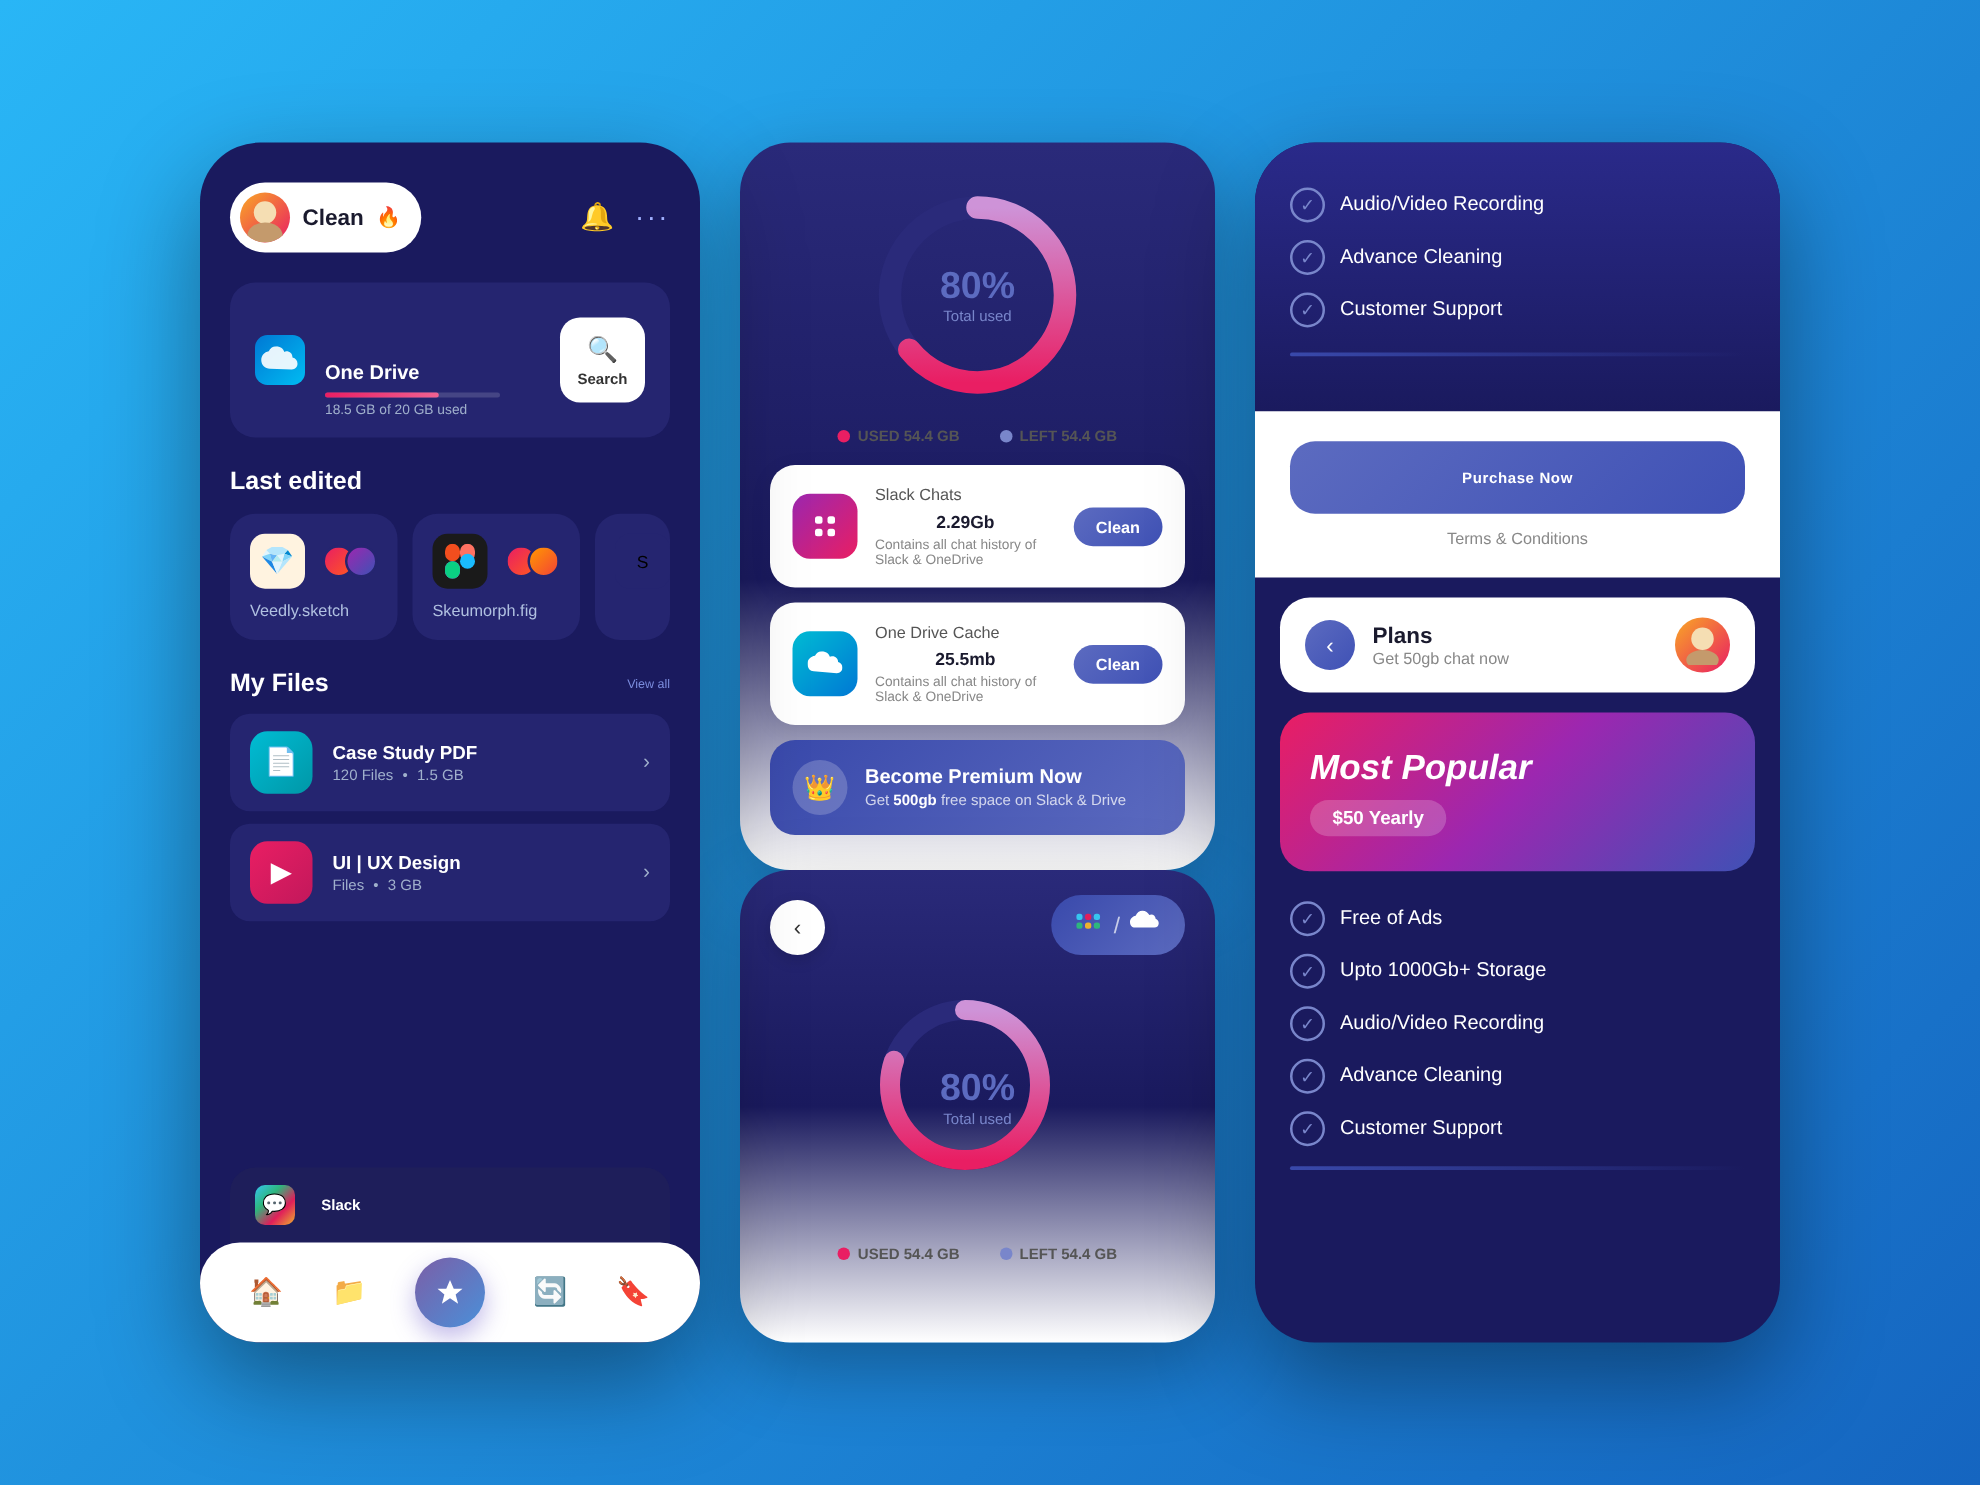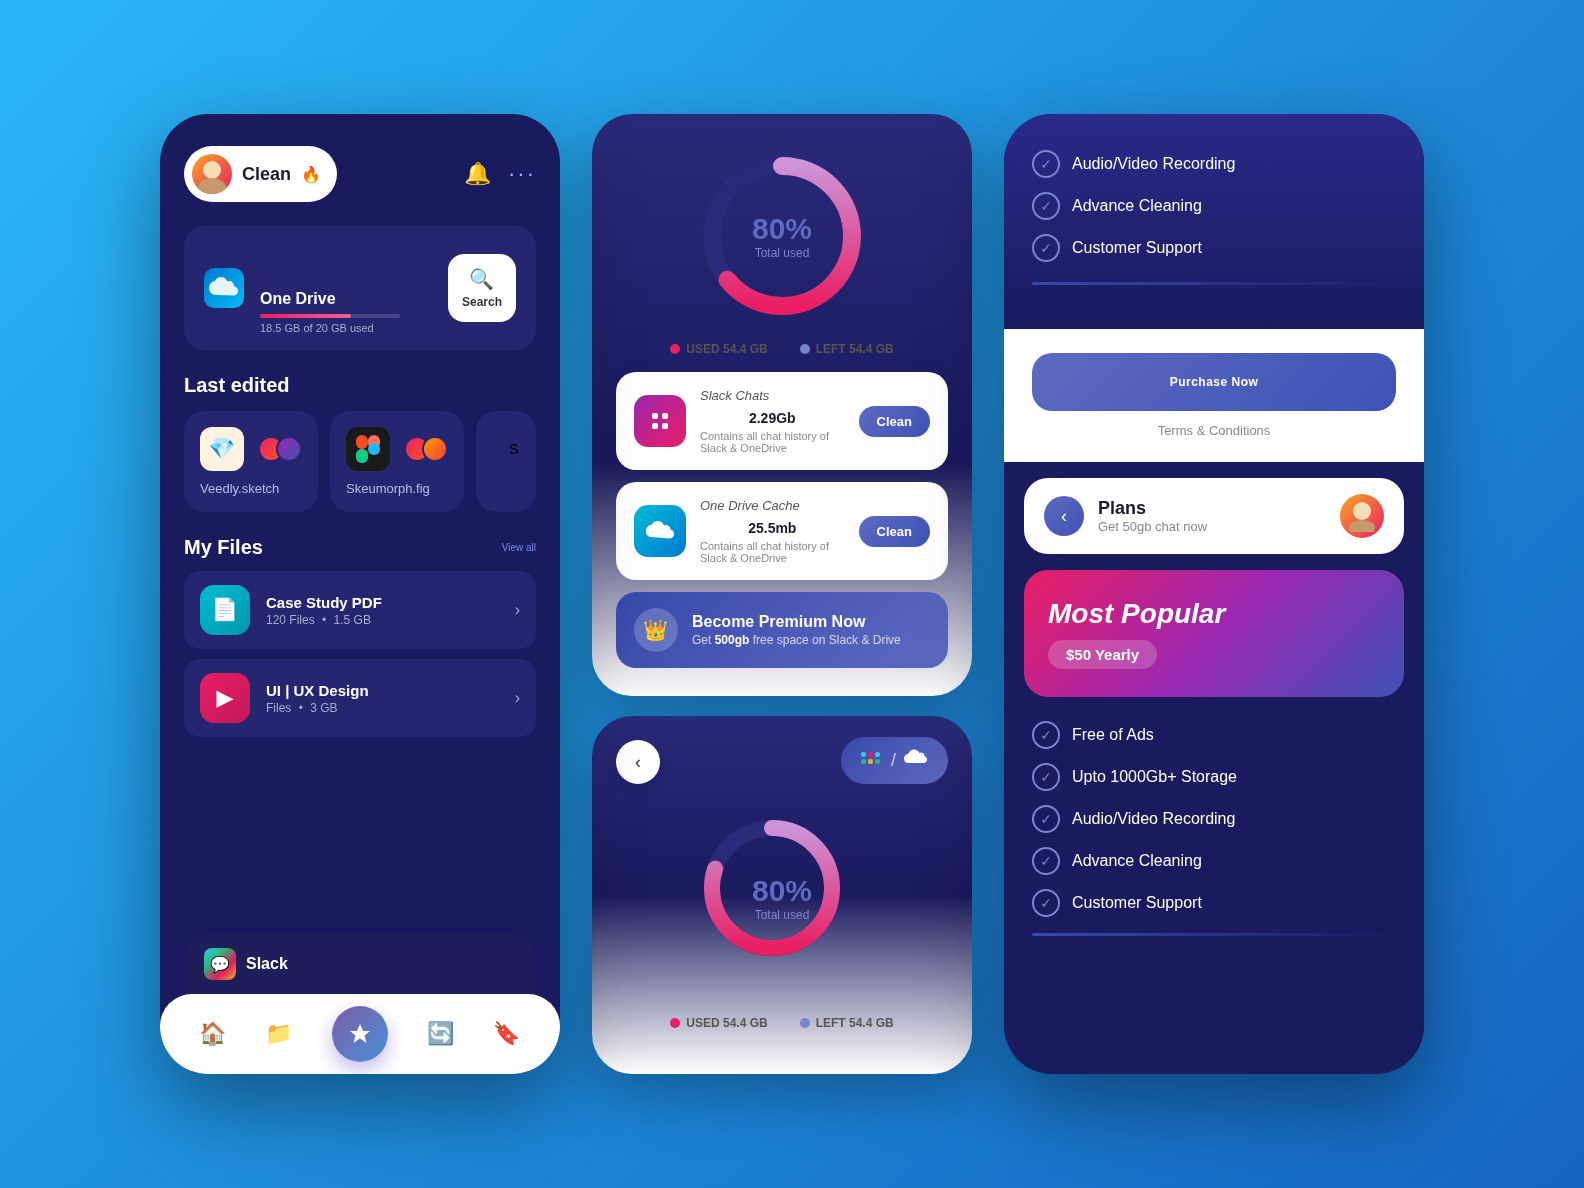--- a/index.html
+++ b/index.html
@@ -315,21 +315,22 @@
       background: linear-gradient(135deg, #36c5f0, #2eb67d, #e01e5a, #ecb22e);
       display: flex;
       align-items: center;
       justify-content: center;
       font-size: 16px;
     }
 
     .toast-text {
       font-weight: 700;
       color: white;
-      font-size: 16px;
+      font-size: 12px;
+      margin-left: 11px;
     }
 
     .bottom-nav {
       position: absolute;
       bottom: 0;
       left: 0;
       right: 0;
       background: white;
       border-radius: 32px 32px 0 0;
       height: 80px;
@@ -358,21 +359,20 @@
       cursor: pointer;
       box-shadow: 0 8px 20px rgba(100, 80, 200, 0.4);
     }
 
     
     .panel2 {
       width: 380px;
       height: 960px;
       display: flex;
       flex-direction: column;
-      gap: 20px;
     }
 
     .storage-top-card {
       background: linear-gradient(180deg, #2a2a7a 0%, #1a1a5e 60%, white 100%);
       border-radius: 40px;
       padding: 32px 24px 28px;
       display: flex;
       flex-direction: column;
       align-items: center;
       box-shadow: 0 20px 60px rgba(0,0,0,0.3);
@@ -466,21 +466,20 @@
 
     .si-icon.purple { background: linear-gradient(135deg, #9c27b0, #e91e63); }
     .si-icon.blue2 { background: linear-gradient(135deg, #00bcd4, #0078d4); }
 
     .si-info { flex: 1; }
 
     .si-name {
       font-size: 13px;
       color: #555;
       margin-bottom: 2px;
-      font-style: italic;
     }
 
     .si-size {
       font-size: 20px;
       font-weight: 800;
       color: #1a1a2e;
       text-align: center;
     }
 
     .si-size span {

